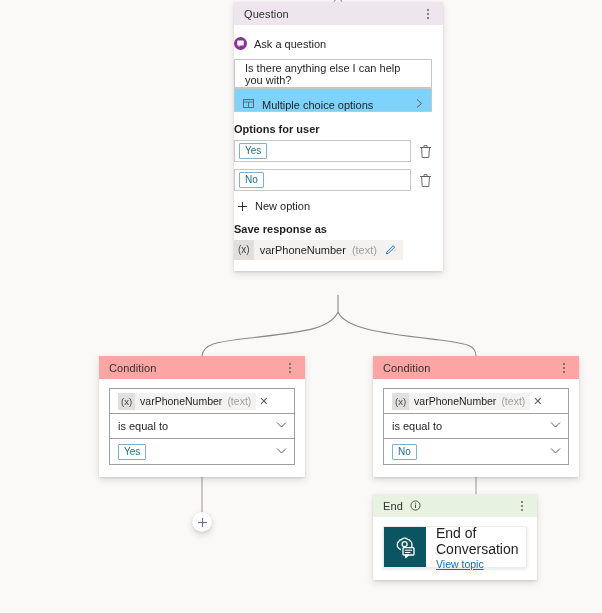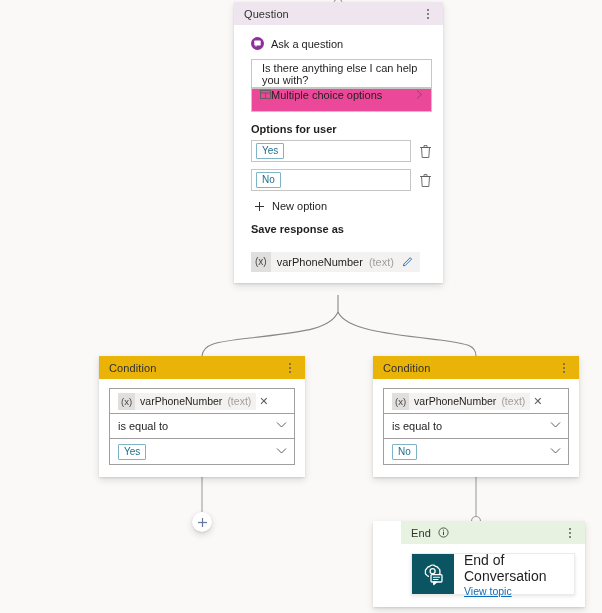--- a/index.html
+++ b/index.html
@@ -42,21 +42,21 @@
     width: 14px; height: 16px;
     display: flex; flex-direction: column;
     align-items: center; justify-content: center;
     gap: 2px;
     cursor: pointer;
   }
   .kebab i {
     width: 2px; height: 2px; border-radius: 50%;
     background: #605e5c; display: block;
   }
-  .node-body { padding: 8px 11px 11px 17px; }
+  .node-body { padding: 8px 11px 11px 0; }
 
   
   #question-node {
     left: 234px; top: 2px; width: 209px;
   }
   #question-node .node-header { background: #eee5ef; }
   .q-row-ask {
     display: flex; align-items: center; gap: 7px;
     margin: 4px 0 9px 0;
   }
@@ -78,25 +78,26 @@
     padding: 0 10px;
     font-size: 11px;
     color: #201f1e;
   }
   .section-label {
     font-size: 11px; color: #201f1e; font-weight: 600;
     margin: 11px 0 5px 0;
   }
   .dropdown-box {
     border: 1px solid #c8c6c4;
-    background: #ec4899;
+    background: #7dd3fc;
     height: 24px;
-    display: flex; align-items: flex-start;
+    display: flex; align-items: flex-end;
     padding: 0 7px 0 8px;
     font-size: 11px; color: #201f1e;
+    gap: 8px;
   }
   .dropdown-box .dd-text { flex: 1 1 auto; }
   .chev-right { color: #605e5c; }
   .opt-row {
     display: flex; align-items: center; gap: 8px;
     margin-bottom: 7px;
   }
   .opt-input {
     flex: 1 1 auto;
     border: 1px solid #c8c6c4;
@@ -142,21 +143,21 @@
     align-self: stretch;
     display: flex; align-items: center;
   }
   .var-dim { color: #a19f9d; }
   .pencil { margin-left: 2px; cursor: pointer; }
 
   
   .cond-node { width: 206px; }
   #cond-left  { left: 99px;  top: 356px; }
   #cond-right { left: 373px; top: 356px; }
-  .cond-node .node-header { background: #eab308; }
+  .cond-node .node-header { background: #fca5a5; }
   .cond-body { padding: 9px 10px 12px 10px; }
   .cond-stack { border: 1px solid #a19f9d; background: #fff; }
   .cond-cell {
     height: 25px;
     display: flex; align-items: center;
     padding: 0 7px 0 8px;
     font-size: 11px; color: #201f1e;
     border-bottom: 1px solid #a19f9d;
   }
   .cond-cell:last-child { border-bottom: none; }
@@ -165,21 +166,21 @@
     display: inline-flex; align-items: center;
     background: #f3f2f1; height: 17px; gap: 5px;
     padding-right: 5px;
     font-size: 10.5px;
   }
   .var-pill .var-x { font-size: 9.5px; padding: 1px 3px; }
   .xclose { color: #605e5c; font-size: 11px; margin-left: 3px; cursor: pointer; }
   .chev-dn { color: #605e5c; font-size: 9px; }
 
   
-  #end-node { left: 373px; top: 521px; width: 212px; padding-left: 28px; }
+  #end-node { left: 373px; top: 494px; width: 164px; }
   #end-node .node-header { background: #e7f2e1; }
   .info-icon { margin-left: 7px; display: inline-flex; }
   .end-body { padding: 9px 10px 12px 10px; }
   .end-card {
     display: flex; align-items: stretch;
     background: #fff;
     border: 1px solid #edebe9;
     box-shadow: 0 0.3px 0.9px rgba(0,0,0,.08), 0 1.6px 3.6px rgba(0,0,0,.10);
     height: 42px;
   }
@@ -305,21 +306,21 @@
       <div class="new-option">
         <span class="plus-sm">
           <svg width="11" height="11" viewBox="0 0 11 11">
             <line x1="5.5" y1="1" x2="5.5" y2="10" stroke="#323130" stroke-width="1"></line>
             <line x1="1" y1="5.5" x2="10" y2="5.5" stroke="#323130" stroke-width="1"></line>
           </svg>
         </span>
         <span>New option</span>
       </div>
 
-      <div class="section-label" style="margin-bottom:16px">Save response as</div>
+      <div class="section-label" style="margin-bottom:4px">Save response as</div>
 
       <div class="var-chip">
         <span class="var-x">(x)</span>
         <span>varPhoneNumber</span>
         <span class="var-dim">(text)</span>
         <span class="pencil">
           <svg width="12" height="12" viewBox="0 0 12 12">
             <path d="M1.8 9.1 L8.2 2.7 L9.6 4.1 L3.2 10.5 L1.4 10.8 Z" fill="none" stroke="#0f6cbd" stroke-width="0.9"></path>
           </svg>
         </span>

